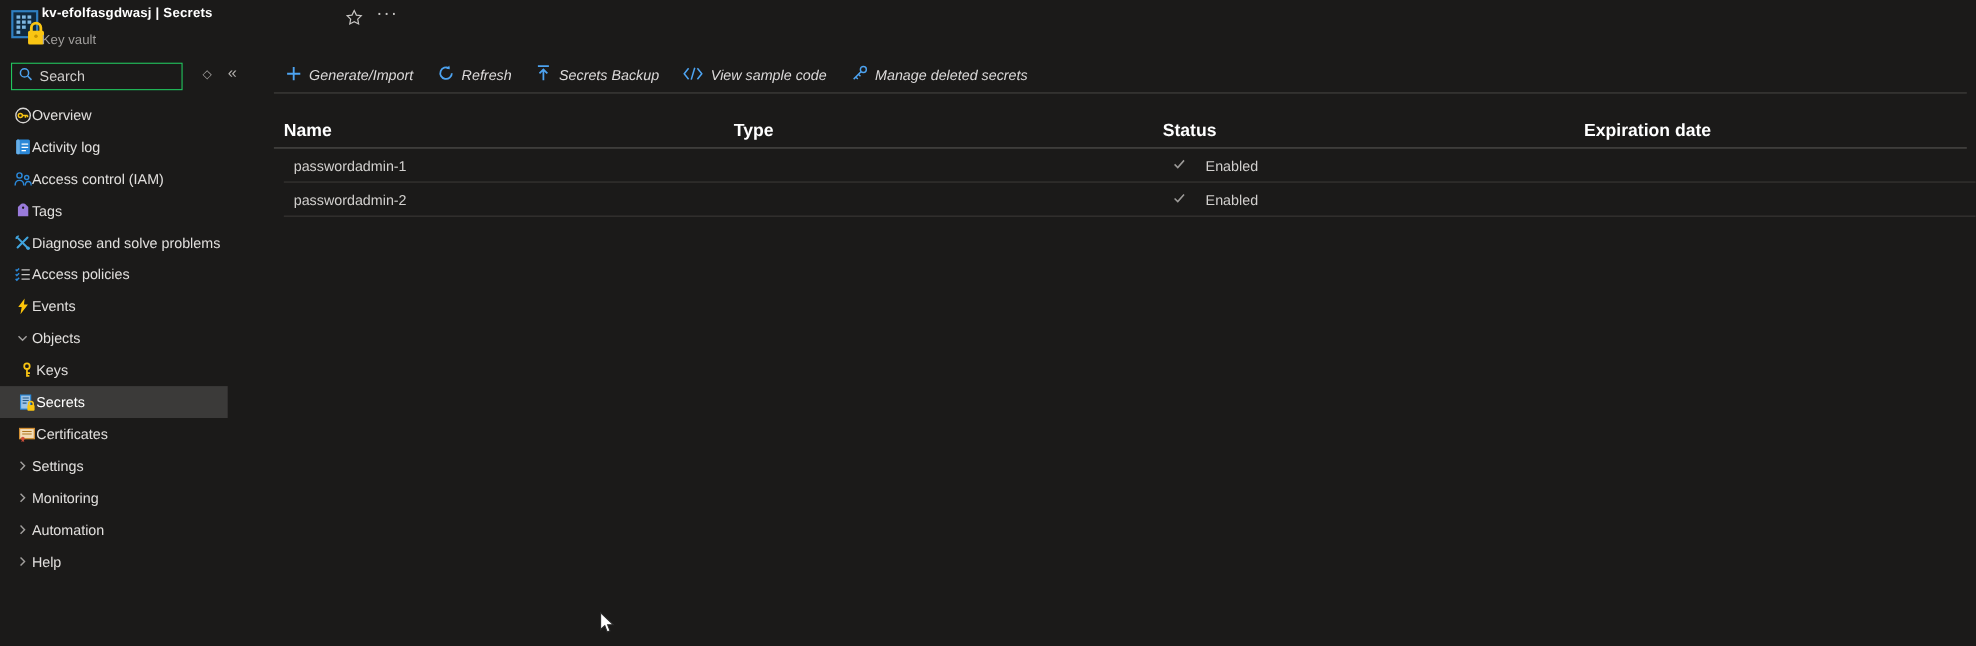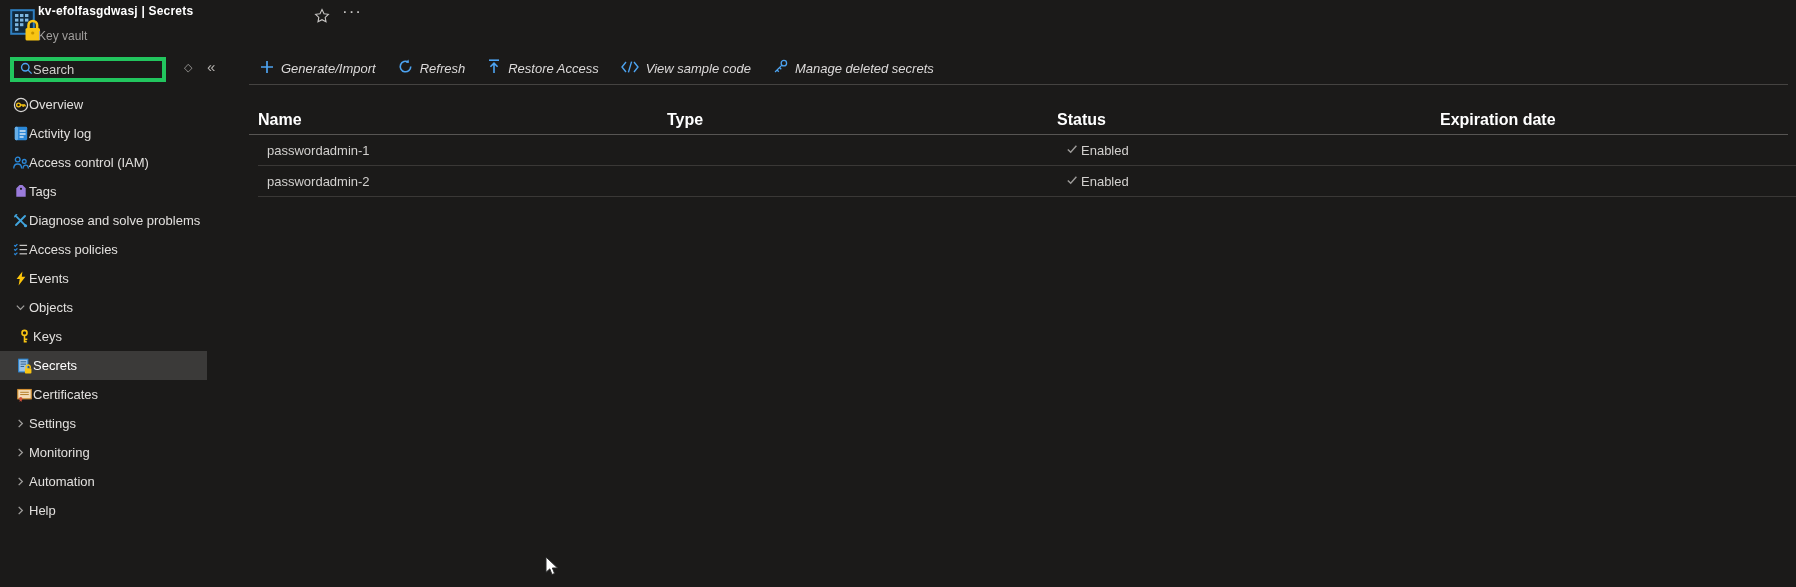--- a/index.html
+++ b/index.html
@@ -15,22 +15,22 @@
   }
   .abs{position:absolute}
   
   .vault-icon{left:10px;top:8px}
   .page-title{left:38px;top:4px;font-size:12px;font-weight:bold;color:#ffffff;letter-spacing:.2px;white-space:nowrap}
   .page-subtitle{left:38px;top:29px;font-size:12px;color:var(--muted)}
   .fav-btn{left:314px;top:8px;cursor:pointer}
   .more-btn{left:342px;top:2px;color:#c8c6c4;font-size:17px;letter-spacing:1px;cursor:pointer}
   
   .search-box{
-    left:10px;top:57px;width:156px;height:25px;border:4px solid #22c55e;background:var(--bg);
-    display:flex;align-items:center;padding:0 6px;gap:0;
+    left:10px;top:57px;width:156px;height:25px;border:1px solid #22c55e;background:var(--bg);
+    display:flex;align-items:center;padding:0 6px;gap:6px;
   }
   .search-box input{
     flex:1;min-width:0;background:transparent;border:none;outline:none;
     color:var(--text);font-size:13px;font-family:inherit;
   }
   .search-box input::placeholder{color:#cfcdcb;opacity:1}
   .sort-toggle{left:184px;top:61px;color:var(--muted);font-size:11px;cursor:pointer}
   .collapse-btn{left:207px;top:58px;color:#b3b0ad;font-size:15px;cursor:pointer}
   .nav{left:0;top:90px;width:207px}
   .nav-item{
@@ -50,21 +50,21 @@
   .cmd-divider{left:249px;top:84px;width:1539px;height:1px;background:#454341}
   
   .grid-row{
     display:grid;grid-template-columns:409px 390px 383px 1fr;
     align-items:center;padding-left:9px;
   }
   .thead{left:249px;top:106px;width:1539px;height:28px;font-size:16px;font-weight:bold;color:#ffffff}
   .thead-line{left:249px;top:134px;width:1539px;height:1px;background:var(--header-line)}
   .tbody{left:258px;top:135px;width:1539px}
   .trow{height:31px;border-bottom:1px solid var(--divider);font-size:13px;color:#d2d0ce;cursor:pointer}
-  .status-cell{display:flex;align-items:flex-end;gap:3px}
+  .status-cell{display:flex;align-items:flex-end;gap:18px}
   
   .cursor{left:545px;top:556px;pointer-events:none}
 </style>
 </head>
 <body>
 
 <div class="abs vault-icon">
   <svg width="31" height="34" viewBox="0 0 31 34">
     <rect x="1.2" y="2.2" width="22.6" height="23.6" fill="#10293e" stroke="#2f7fc1" stroke-width="2"></rect>
     <g fill="#7db6e0">
@@ -285,21 +285,21 @@
     </span>
     <span>Refresh</span>
   </div>
   <div class="cmd-btn">
     <span>
       <svg width="14" height="15" viewBox="0 0 14 15">
         <line x1="2" y1="1.2" x2="12" y2="1.2" stroke="#4da3f0" stroke-width="1.6"></line>
         <path d="M7 14V4.4M3.4 7.8 7 4.2l3.6 3.6" fill="none" stroke="#4da3f0" stroke-width="1.6"></path>
       </svg>
     </span>
-    <span>Restore Access</span>
+    <span>Secrets Backup</span>
   </div>
   <div class="cmd-btn">
     <span>
       <svg width="18" height="12" viewBox="0 0 18 12">
         <path d="M5 1 1 6l4 5M13 1l4 5-4 5M10.6 0.6 7.4 11.4" fill="none" stroke="#4da3f0" stroke-width="1.4"></path>
       </svg>
     </span>
     <span>View sample code</span>
   </div>
   <div class="cmd-btn">

